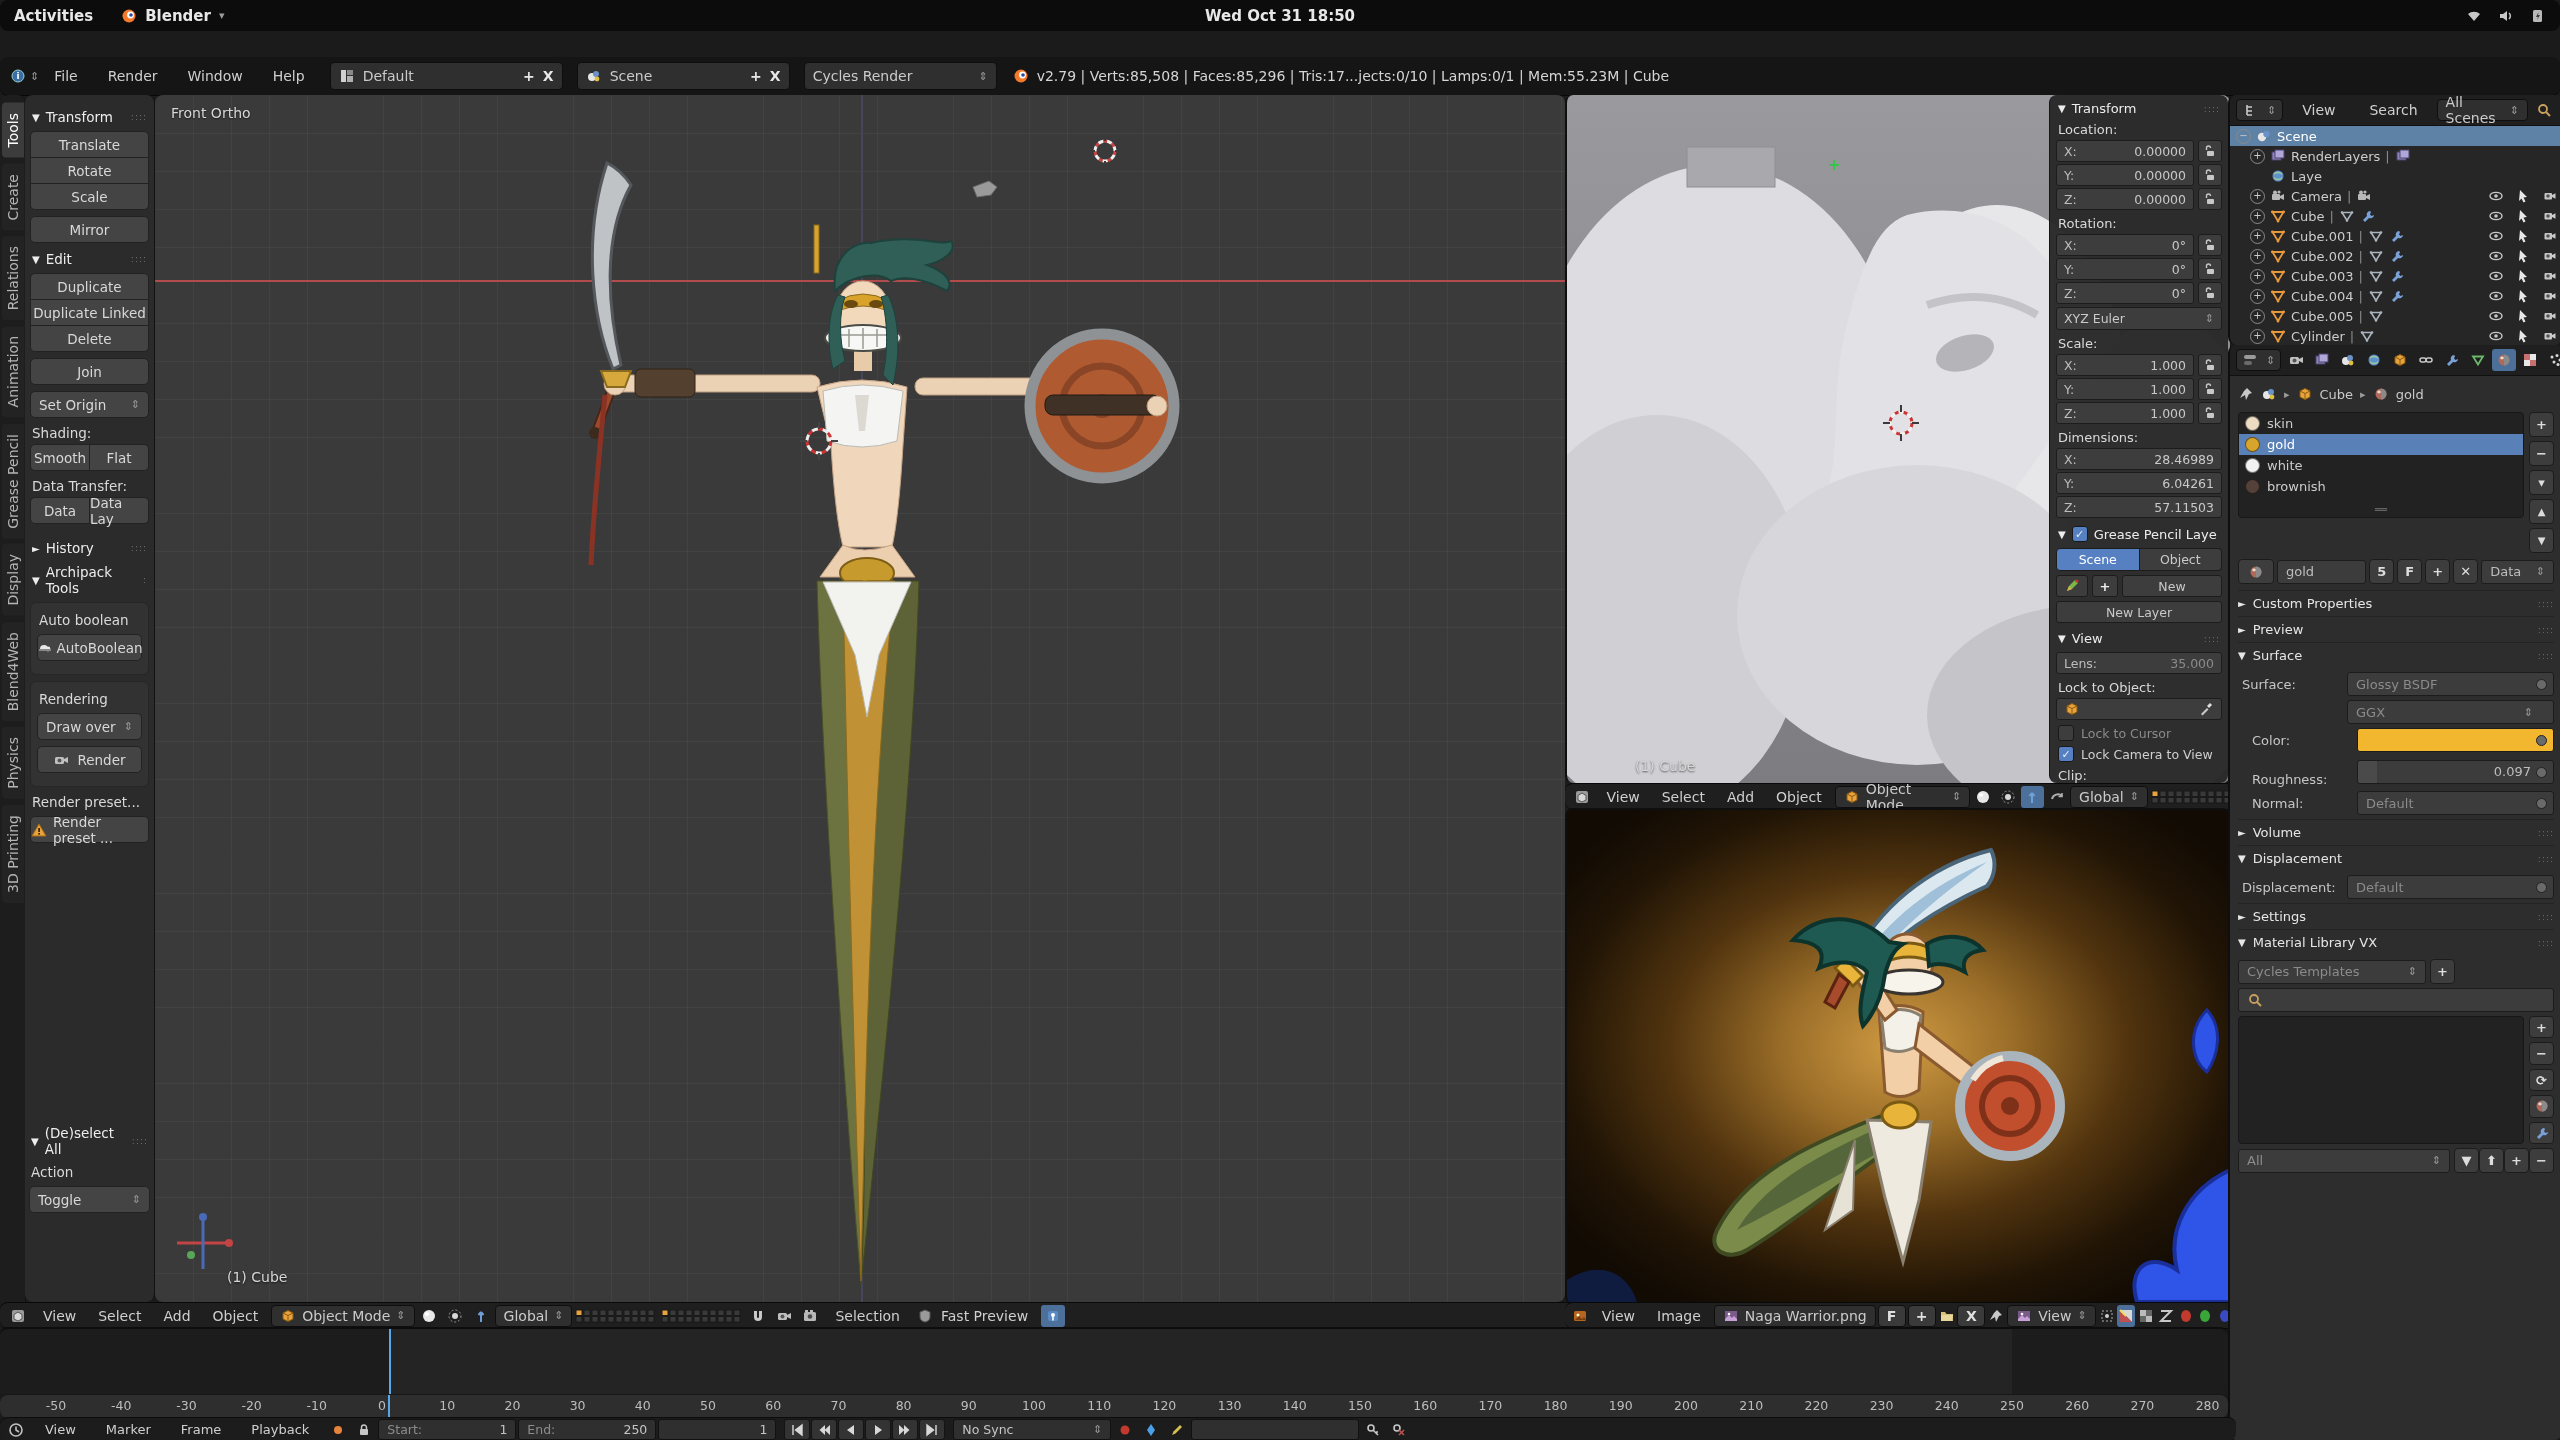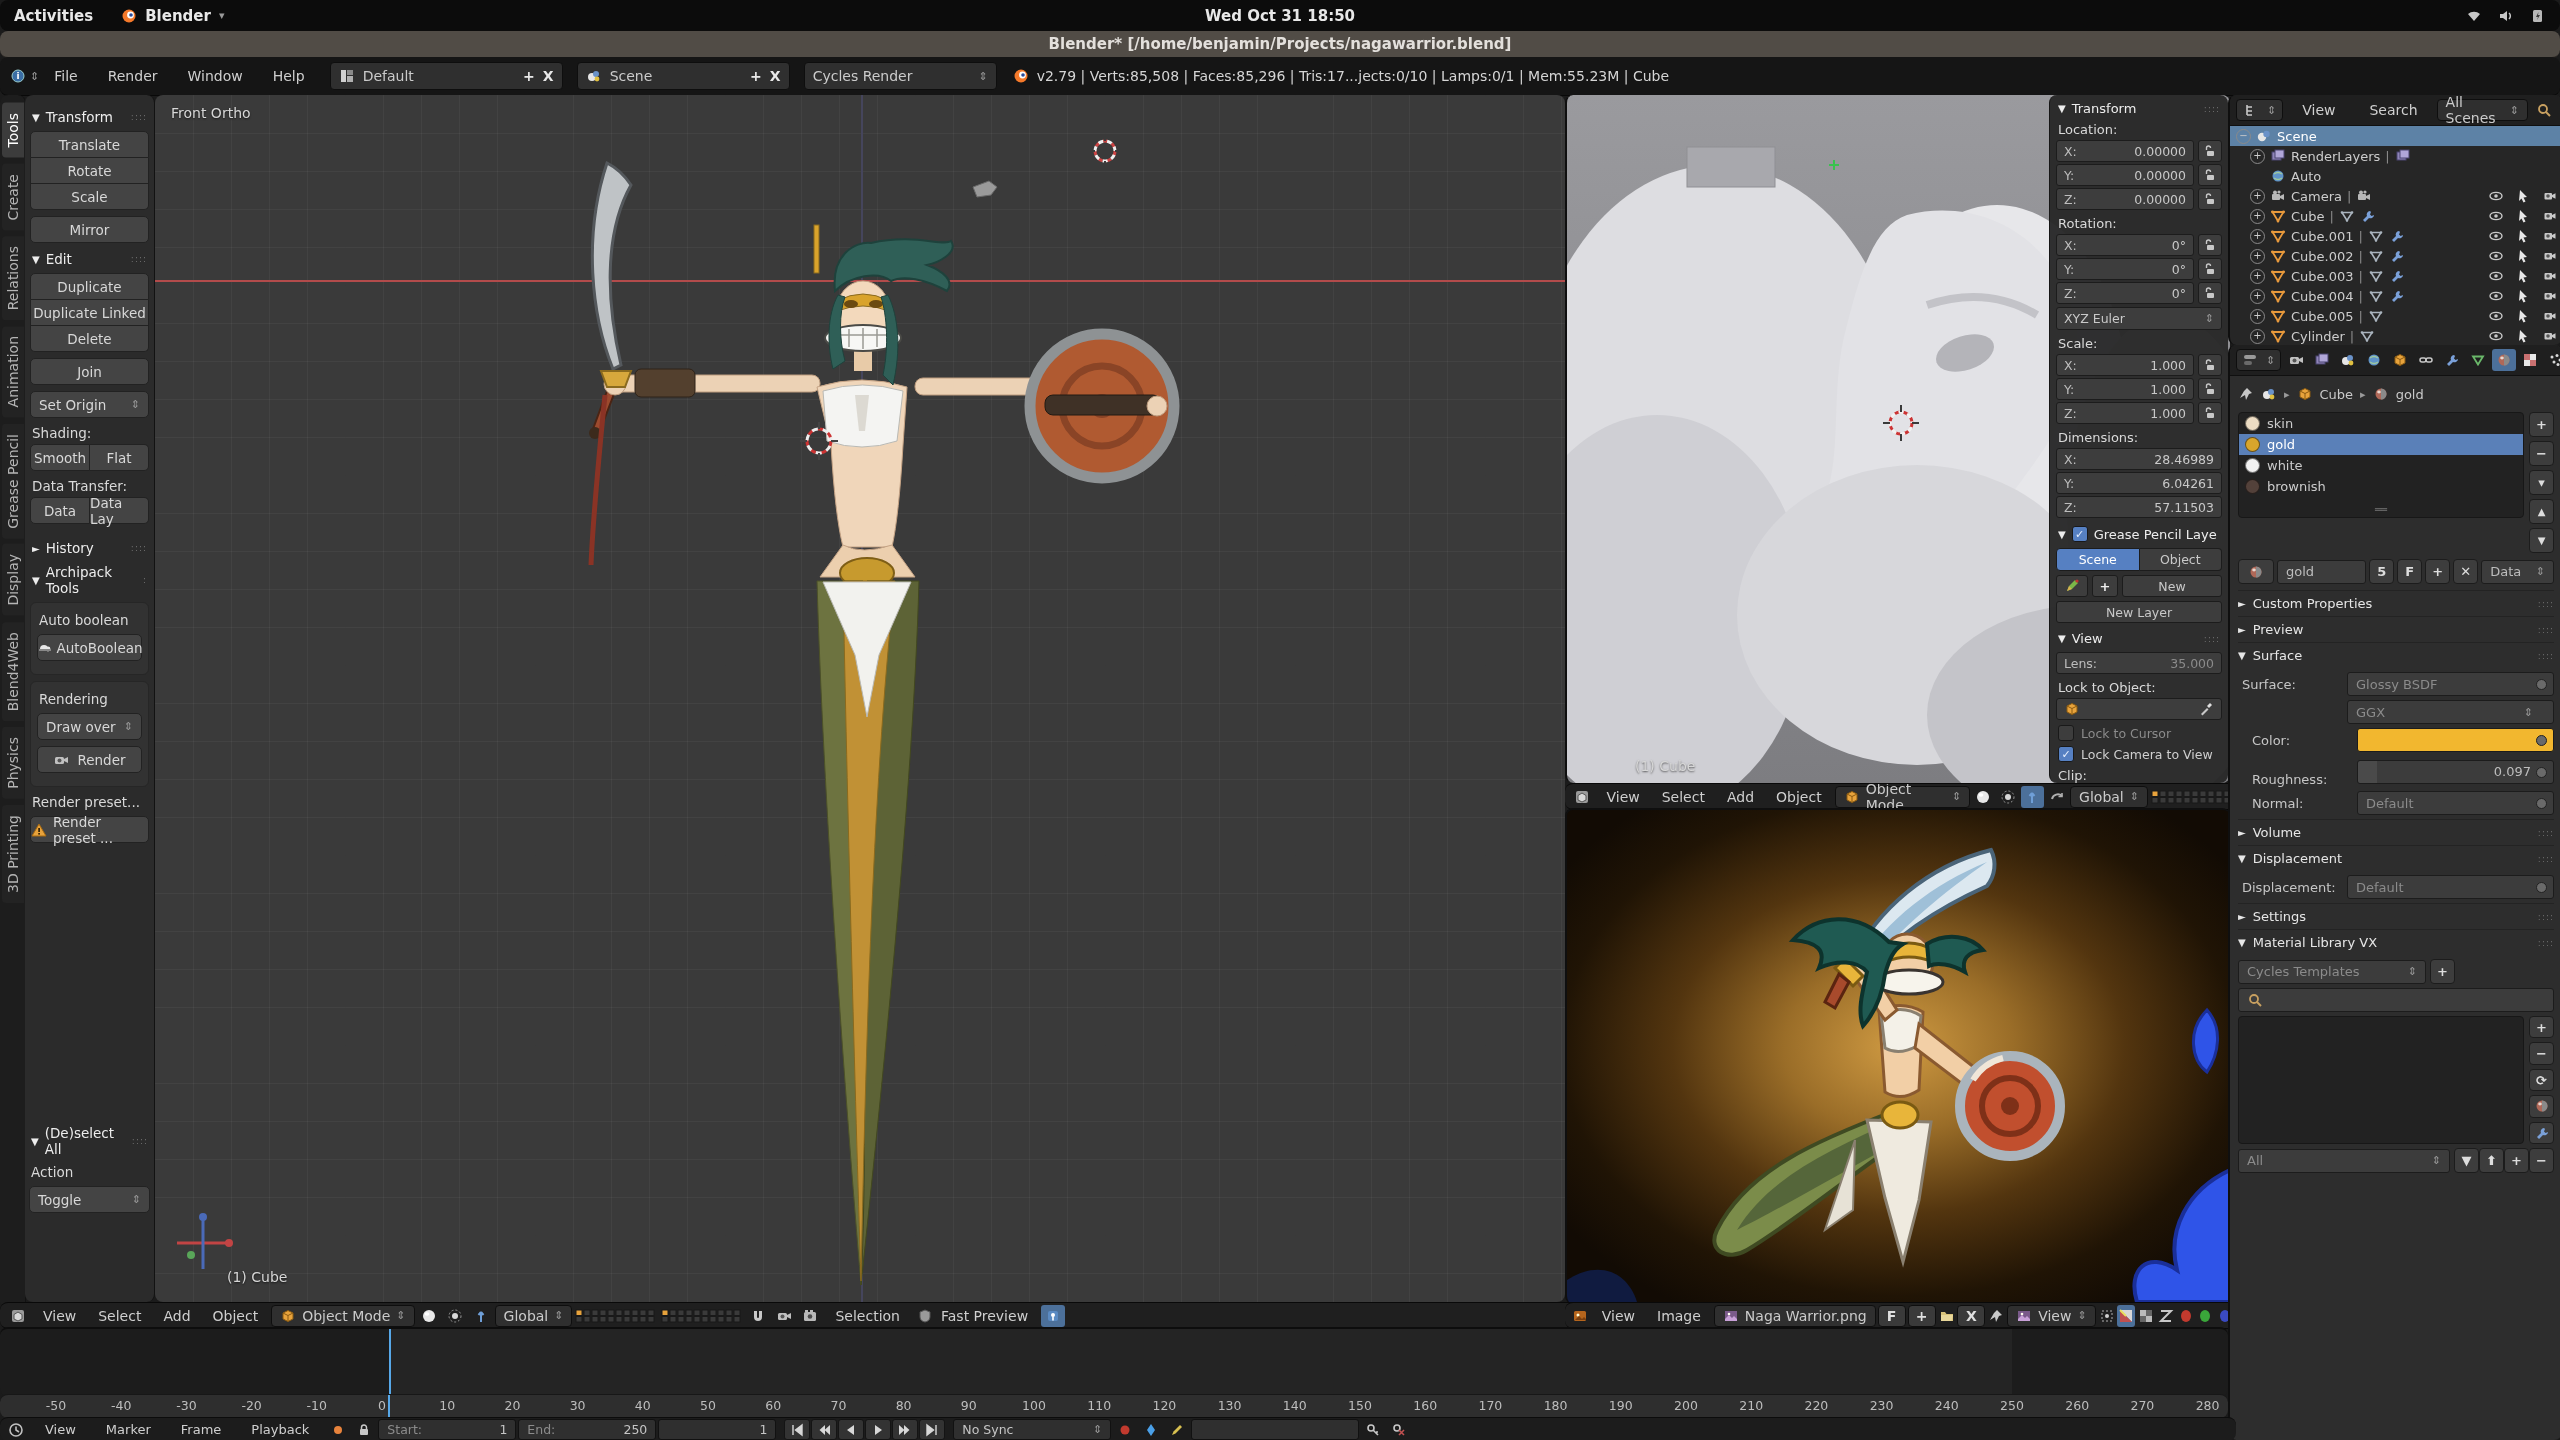--- a/index.html
+++ b/index.html
@@ -172,23 +172,20 @@
         </span>
         <span>
           <svg width="16" height="16" viewBox="0 0 16 16">
             <rect x="3" y="2" width="9" height="12" rx="1.5" fill="#b8b8b8"></rect>
             <path d="M8.5 4 L6 9 h2 l-1 3 3 -5 h-2 Z" fill="#3a3a3a"></path>
           </svg>
         </span>
     </div>
   </div>
 
-  <div id="titlebar" class="region">
-    <span>Blender* [/home/benjamin/Projects/nagawarrior.blend]</span>
-  </div>
 
   <div id="infobar" class="region">
     <span class="icobtn" style="margin-left:6px;">
         <svg width="16" height="16" viewBox="0 0 16 16">
           <circle cx="8" cy="8" r="6" fill="#3a6ea5" stroke="#9cc"></circle>
           <text x="8" y="11" font-size="9" fill="#fff" text-anchor="middle" font-weight="bold">i</text>
         </svg>
       </span>
     <span class="dd">⇕</span>
     <span id="info-menus" style="display: flex;">
@@ -1054,21 +1051,21 @@
           </span>
         </div>
         <div class="olrow">
           <span style="width:13px;height:13px;border:1px solid #8a8a8a;border-radius:50%;font-size:10px;line-height:11px;text-align:center;color:#ccc;margin-left:14px;visibility:hidden">+</span>
           <span>
             <svg width="16" height="16" viewBox="0 0 16 16">
               <circle cx="8" cy="8" r="5.5" fill="#5f93c9"></circle>
               <path d="M4 6 a6 5 0 0 1 8 0 M4 10 a6 5 0 0 0 8 0" stroke="#9ec89e" fill="none" stroke-width="1.5"></path>
             </svg>
           </span>
-          <span>Auto</span>
+          <span>Laye</span>
         </div>
         <div class="olrow">
           <span style="width:13px;height:13px;border:1px solid #8a8a8a;border-radius:50%;font-size:10px;line-height:11px;text-align:center;color:#ccc;margin-left:14px;visibility:visible">+</span>
           <span>
             <svg width="16" height="16" viewBox="0 0 16 16">
               <rect x="2" y="6" width="8" height="6" rx="1" fill="#b8b8b8"></rect>
               <circle cx="5" cy="4.5" r="2" fill="#b8b8b8"></circle>
               <circle cx="9" cy="4" r="1.6" fill="#b8b8b8"></circle>
               <path d="M10 8 l4 -2 v6 l-4 -2 Z" fill="#b8b8b8"></path>
             </svg>

